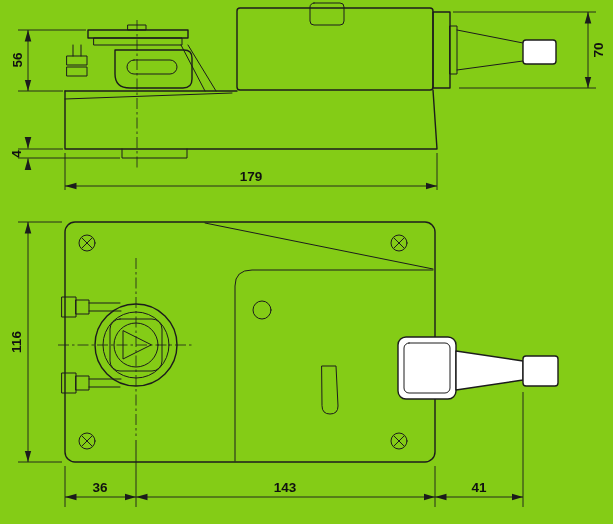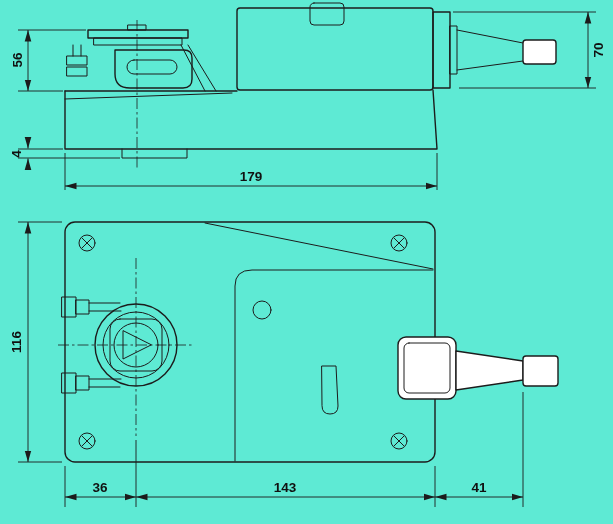--- a/index.html
+++ b/index.html
@@ -1,16 +1,16 @@
 <!DOCTYPE html>
 <html><head>
 <meta charset="utf-8">
 <style>
   html,body { margin:0; padding:0; background:#ffffff; }
-  .frame { position:relative; width:613px; height:524px; background:#5eead4; overflow:hidden; }
+  .frame { position:relative; width:613px; height:524px; background:#84cc16; overflow:hidden; }
   svg { display:block; }
   svg text {
     font-family:"Liberation Sans", sans-serif;
     font-weight:bold;
     font-size:13.5px;
     fill:#111111;
   }
   .outline { fill:none; stroke:#1c1c1c; stroke-width:1.4; stroke-linejoin:round; stroke-linecap:round; }
   .detail  { fill:none; stroke:#1c1c1c; stroke-width:1;   stroke-linejoin:round; stroke-linecap:round; }
   .whitep  { fill:#ffffff; stroke:#1c1c1c; stroke-width:1.4; stroke-linejoin:round; }

